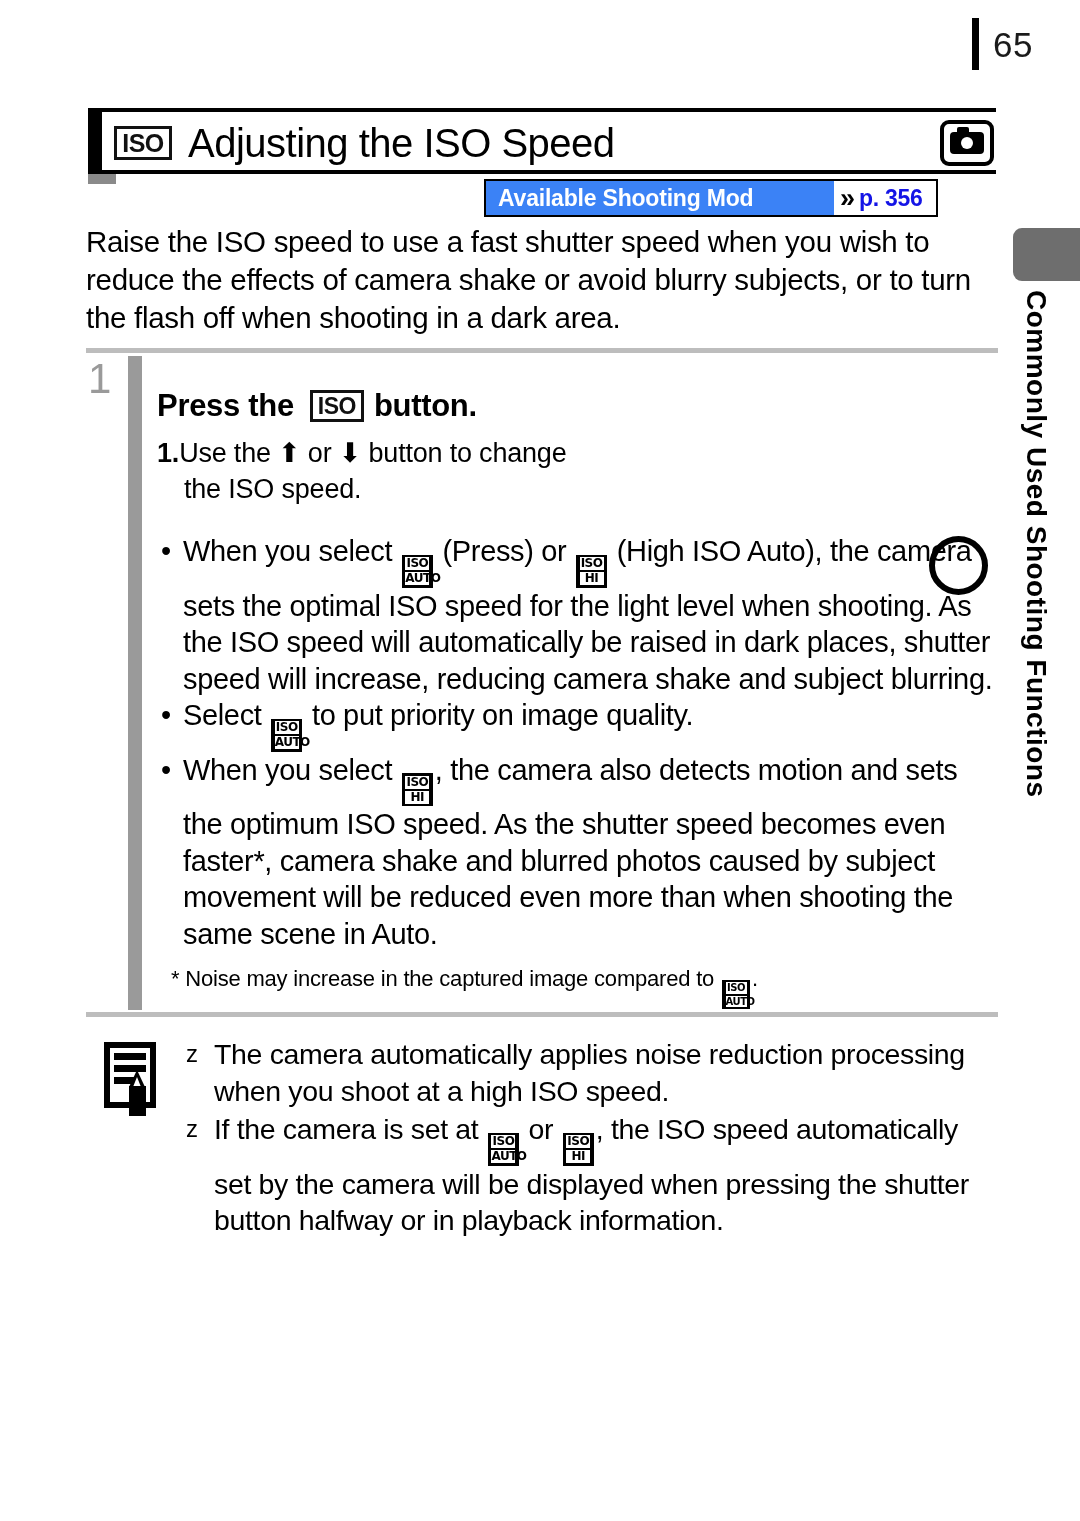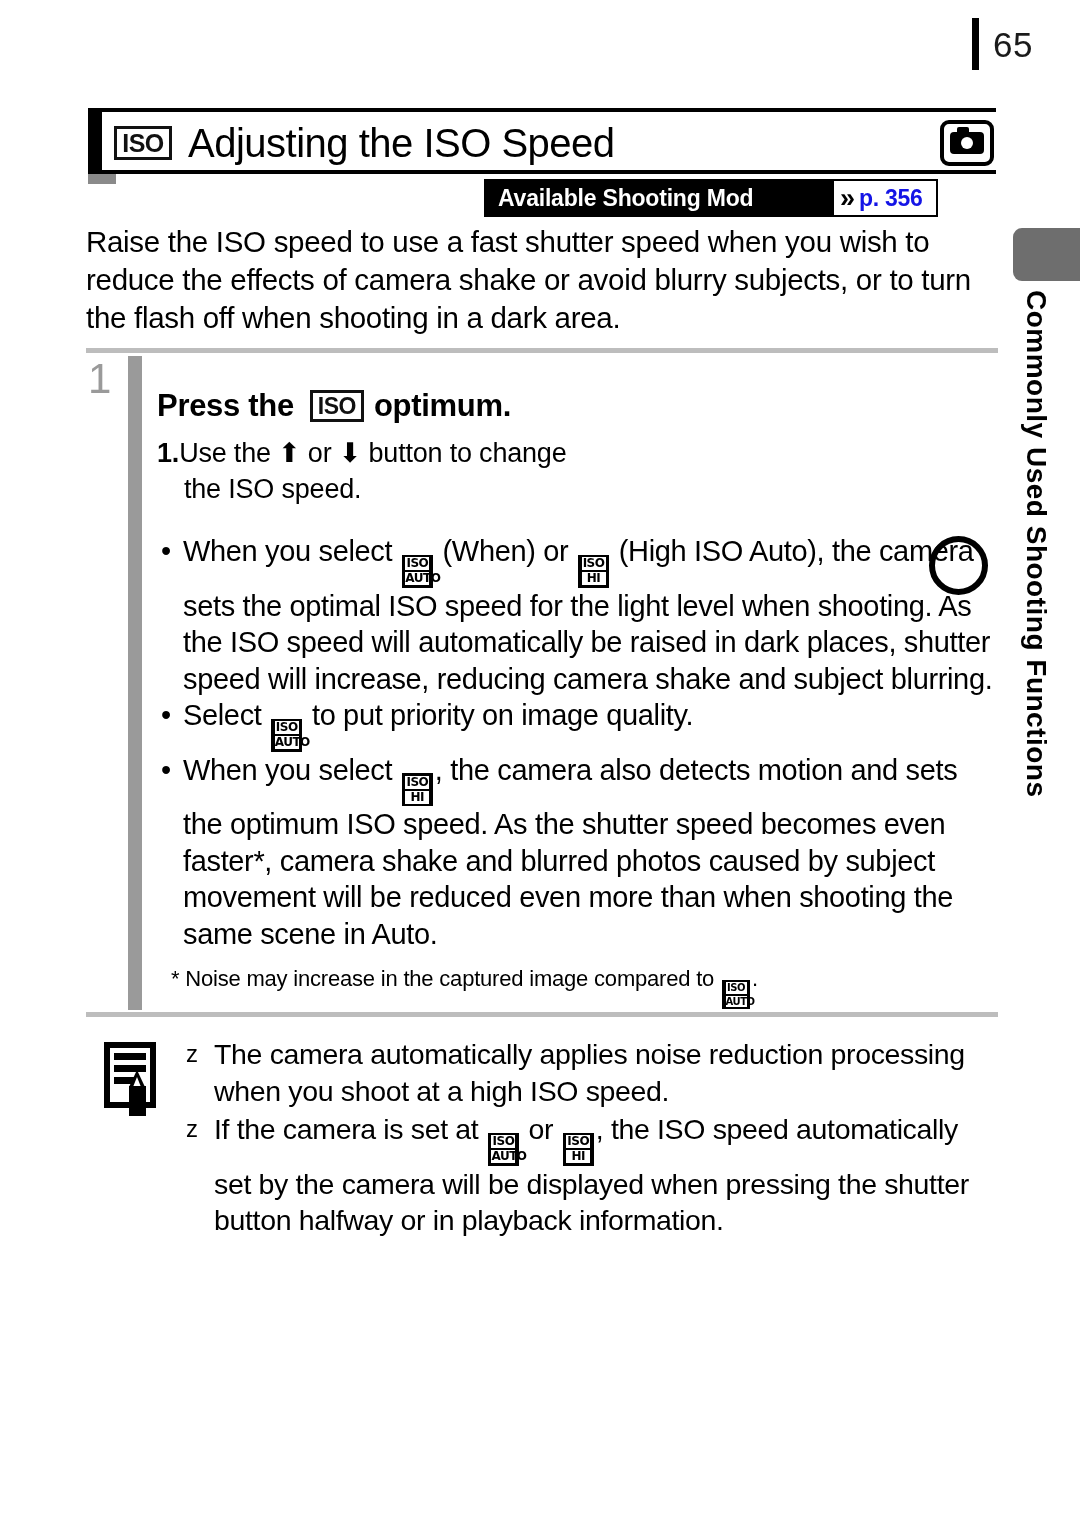--- a/index.html
+++ b/index.html
@@ -150,21 +150,21 @@
     position: absolute;
     left: 484px;
     top: 179px;
     height: 38px;
     display: flex;
     align-items: stretch;
     border: 2px solid #000;
     box-sizing: border-box;
   }
   .modes-label {
-    background: #000000;
+    background: #3b82f6;
     color: #fff;
     font-size: 23px;
     font-weight: bold;
     letter-spacing: -0.2px;
     display: flex;
     align-items: center;
     padding: 0 10px 0 12px;
     overflow: hidden;
     width: 348px;
     box-sizing: border-box;
@@ -505,40 +505,40 @@
 <div class="step-number">1</div>
 <div class="step-bar"></div>
 
 <div class="step-body">
 
   <div class="step-heading">
     <span>Press the</span>
     <span class="iso-outline">
       <span>ISO</span>
     </span>
-    <span>optimum.</span>
+    <span>button.</span>
   </div>
 
   <div class="substep">
     <b>1.</b><span>Use the</span>
     <span>⬆</span>
     <span>or</span>
     <span>⬇</span>
     <span>button to change</span>
     <div class="substep-indent">the ISO speed.</div>
   </div>
 
   <div class="bullets">
 
     <div class="bullet-row">
       <span class="dot">•</span>
       <p><span>When you select </span><span class="iso-badge">
             <i>ISO</i>
             <i>AUTO</i>
-          </span><span> (When) or </span><span class="iso-badge">
+          </span><span> (Press) or </span><span class="iso-badge">
             <i>ISO</i>
             <i>HI</i>
           </span><span> (High ISO Auto), the camera sets the optimal ISO speed for the light level when shooting. As the ISO speed will automatically be raised in dark places, shutter speed will increase, reducing camera shake and subject blurring.</span></p>
     </div>
 
     <div class="bullet-row">
       <span class="dot">•</span>
       <p><span>Select </span><span class="iso-badge">
             <i>ISO</i>
             <i>AUTO</i>

